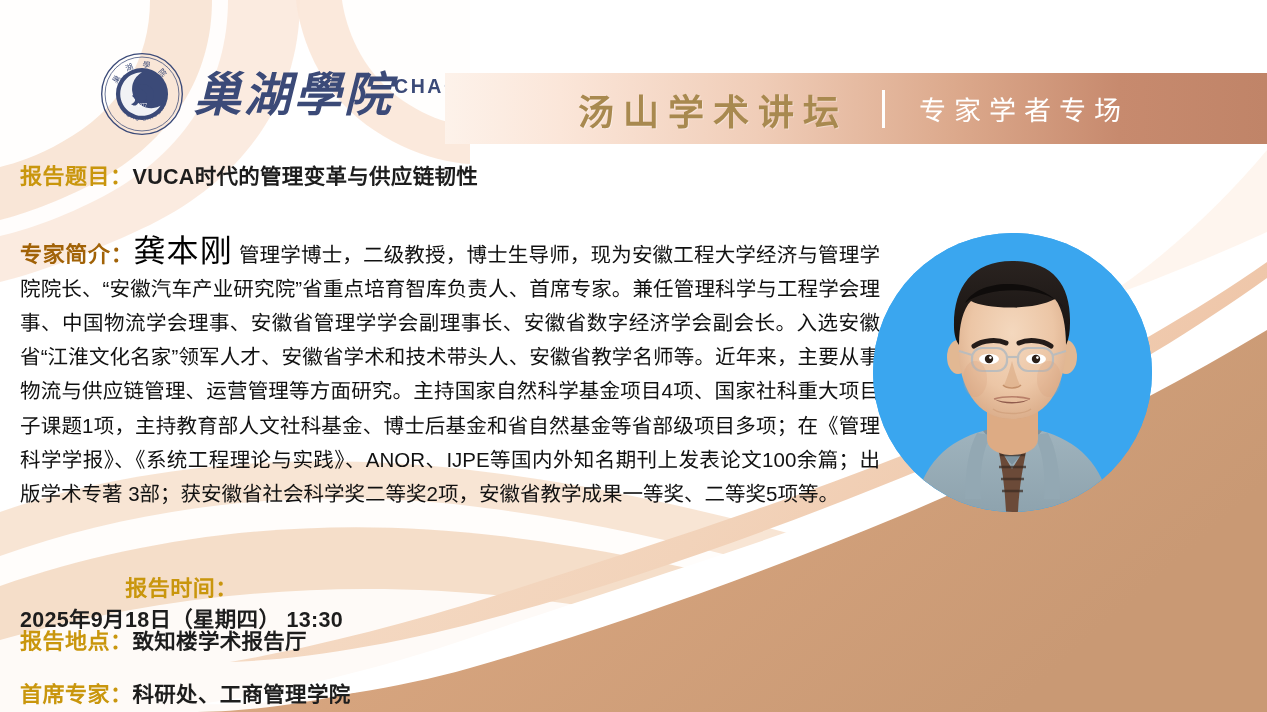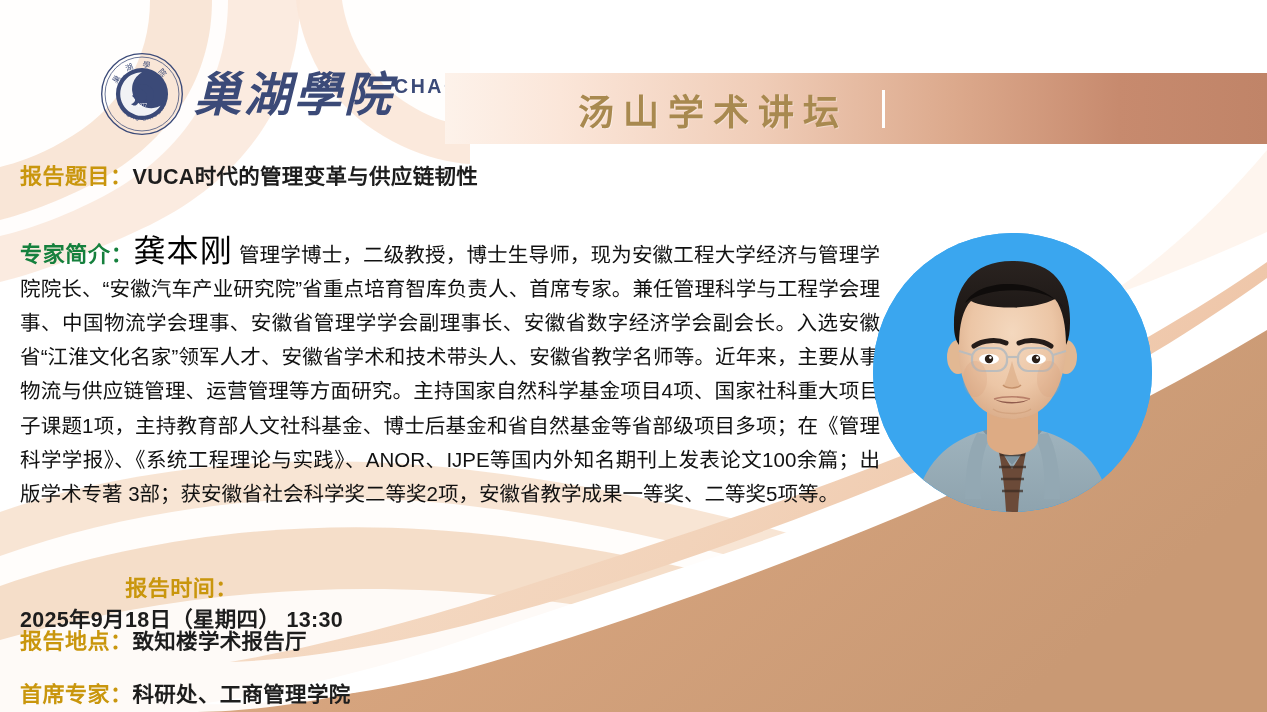--- a/index.html
+++ b/index.html
@@ -168,21 +168,21 @@
     font-size: 20.5px;
     color: #111111;
     line-height: 34.2px;
     text-align: justify;
     text-justify: inter-ideograph;
   }
   #bio-label {
     font-family: "Liberation Sans", sans-serif;
     font-size: 22px;
     font-weight: bold;
-    color: #15803d;
+    color: #a16207;
     letter-spacing: 0.5px;
   }
   #bio-name {
     font-family: "Liberation Sans", sans-serif;
     font-size: 32px;
     font-weight: normal;
     color: #000000;
     letter-spacing: 1px;
   }
 
@@ -275,20 +275,21 @@
 
       <div id="logo-wordmark">
         <div id="logo-cn">巢湖學院</div>
         <div id="logo-en">CHAOHU UNIVERSITY</div>
       </div>
     </div>
 
     <div id="banner">
       <span id="banner-main">汤山学术讲坛</span>
       <span id="banner-divider"></span>
+      <span id="banner-sub">专家学者专场</span>
     </div>
   </div>
 
   <div id="content">
 
     <div class="row" id="row-title">
       <span class="lbl">报告题目：</span>
       <span class="val">VUCA时代的管理变革与供应链韧性</span>
     </div>
 

